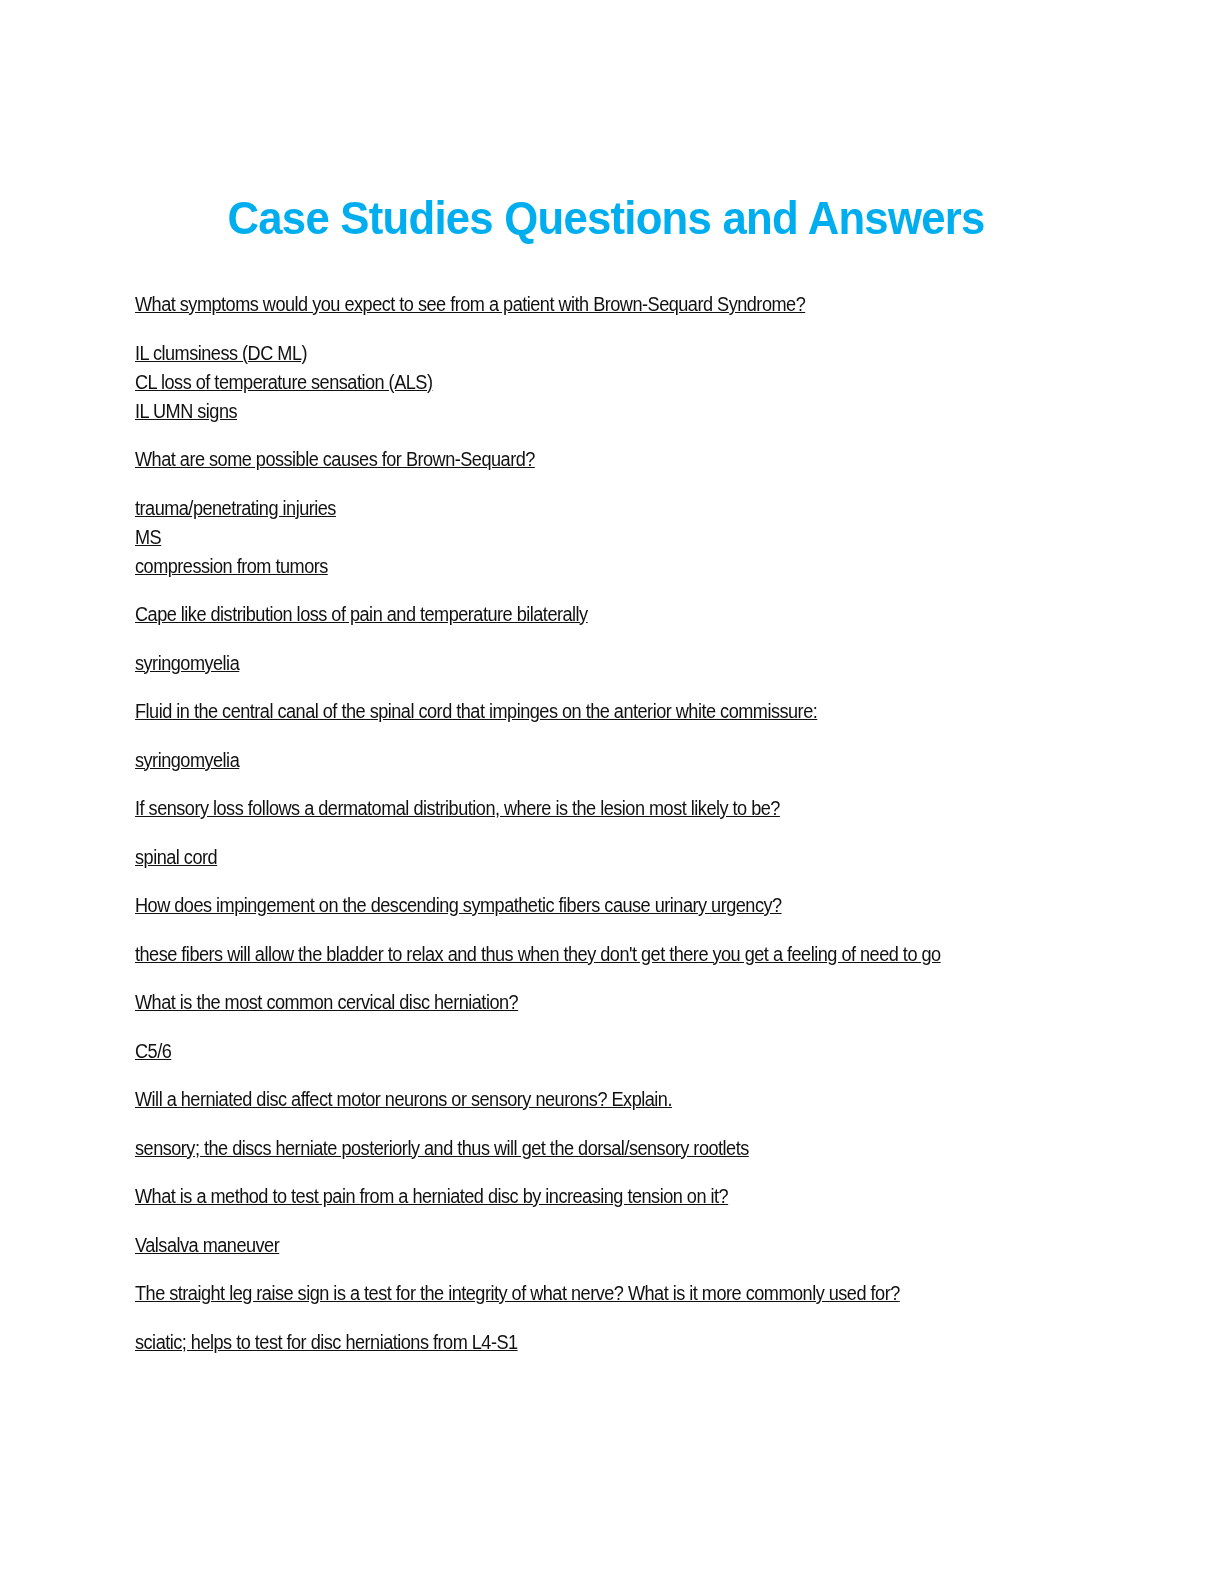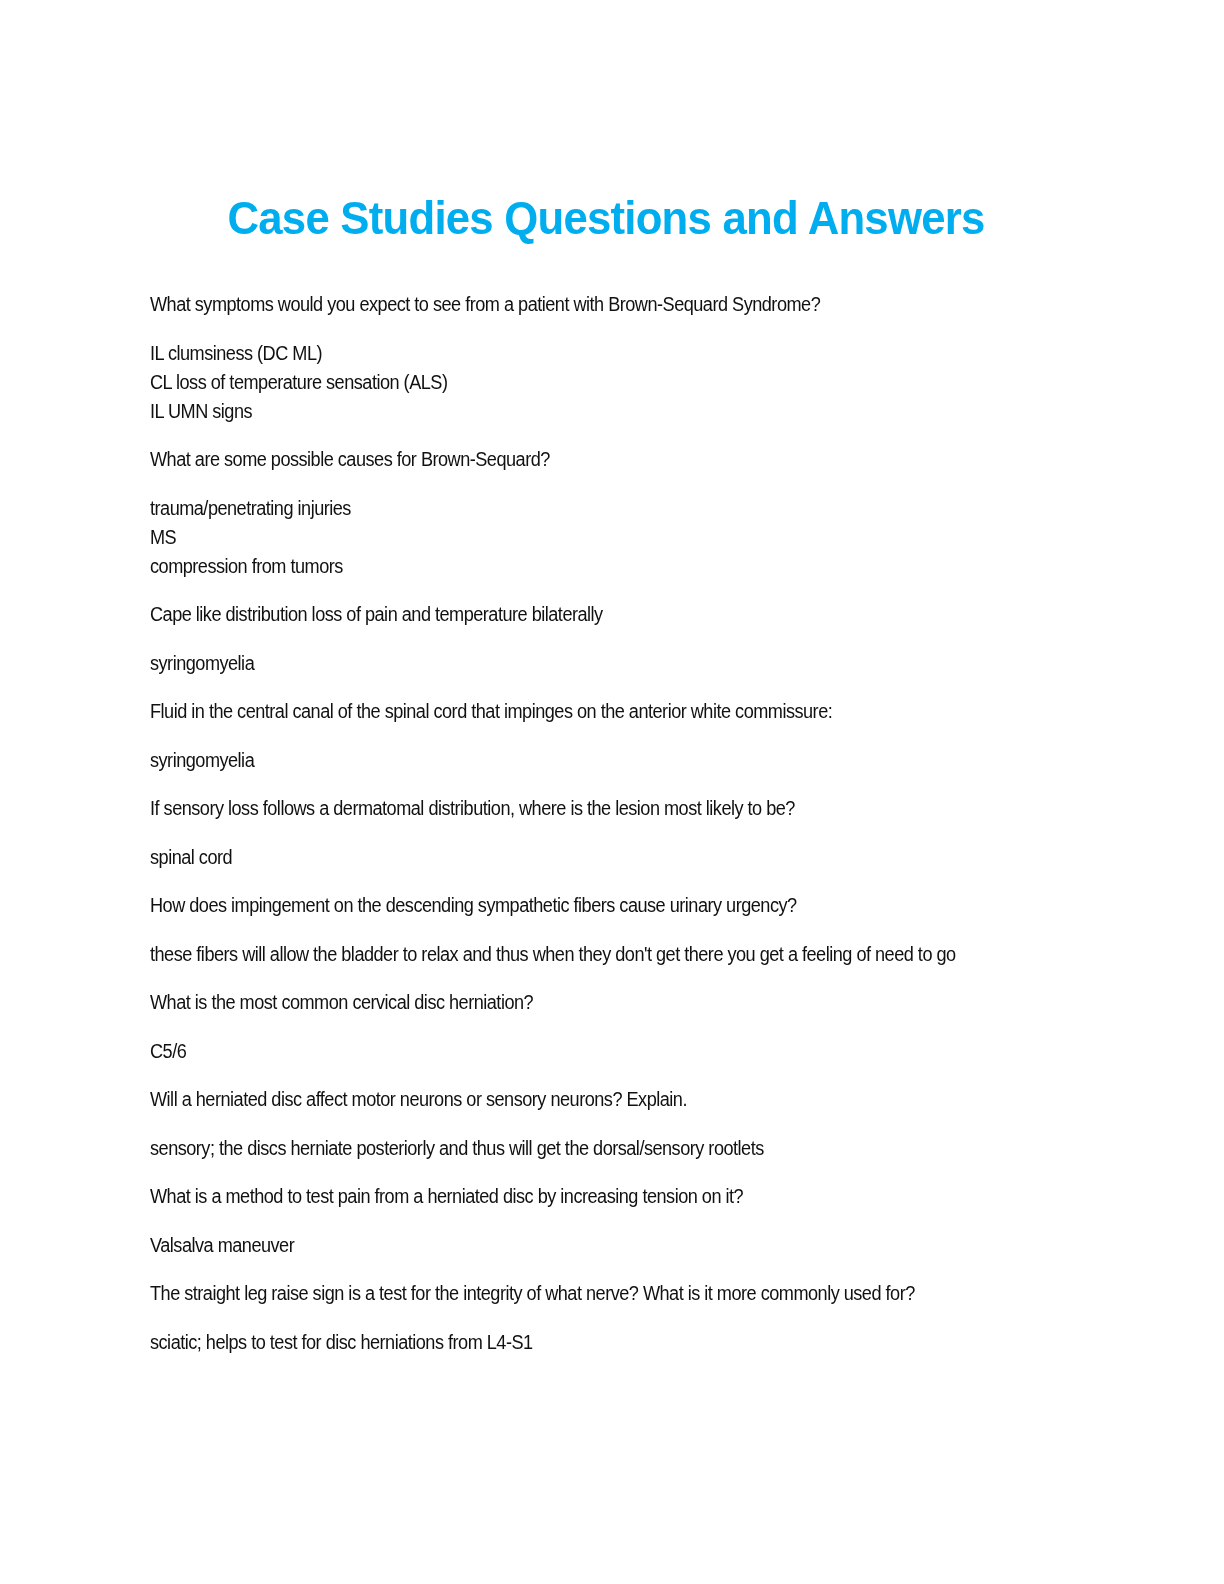--- a/index.html
+++ b/index.html
@@ -32,23 +32,24 @@
     font-weight: bold;
     font-size: 46px;
     line-height: 66px;
     color: #00aeef;
     letter-spacing: -0.8px;
     transform: scaleX(0.95);
     transform-origin: center;
   }
   .content {
     position: absolute;
-    left: 150px;
+    left: 135px;
     top: 274px;
     width: 1000px;
+    text-decoration: underline;
   }
   .para {
     font-size: 19.5px;
     line-height: 29px;
     margin: 0 0 19.5px 0;
     letter-spacing: -0.55px;
     transform: scaleX(0.93);
     transform-origin: left;
     white-space: nowrap;
   }

